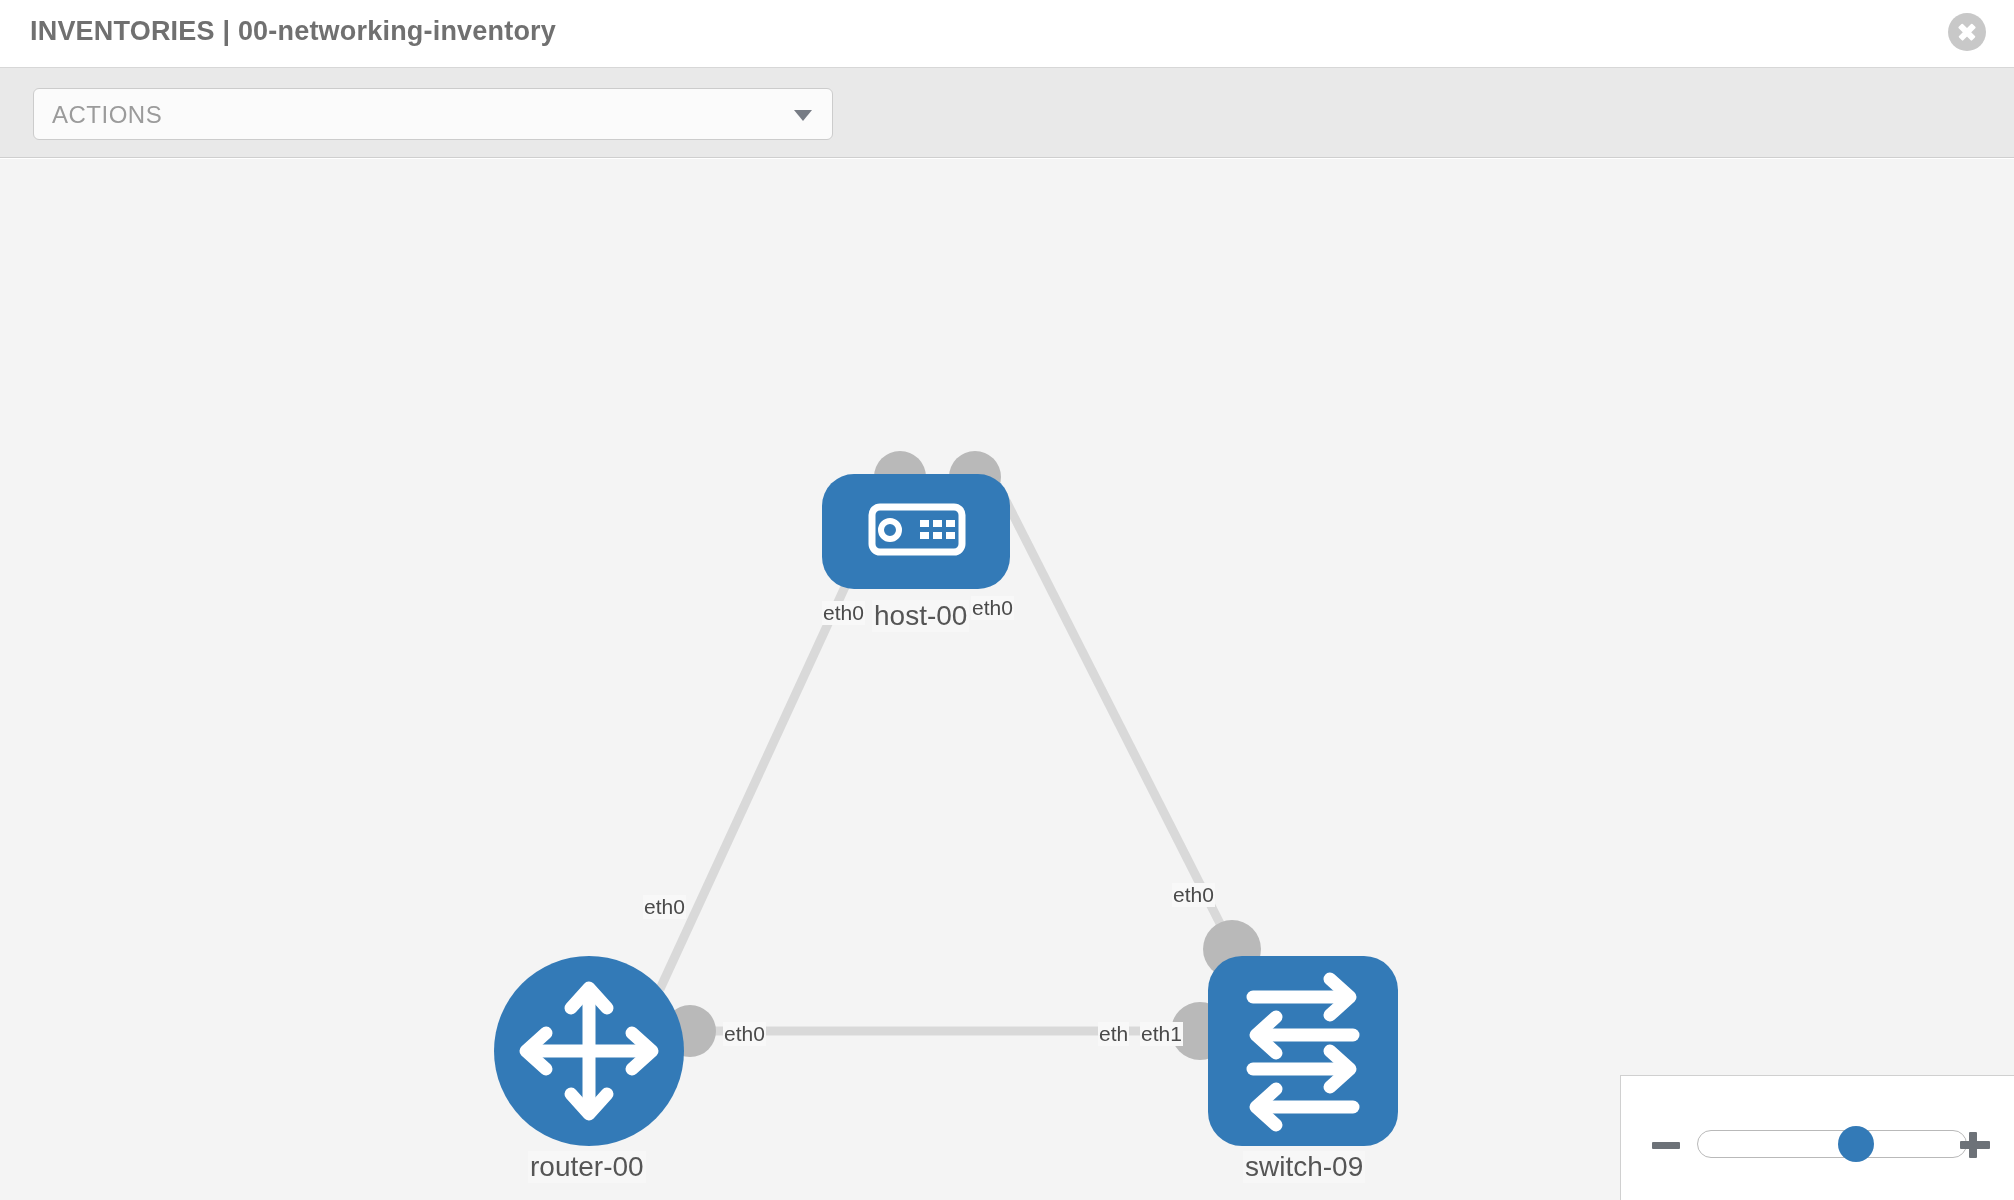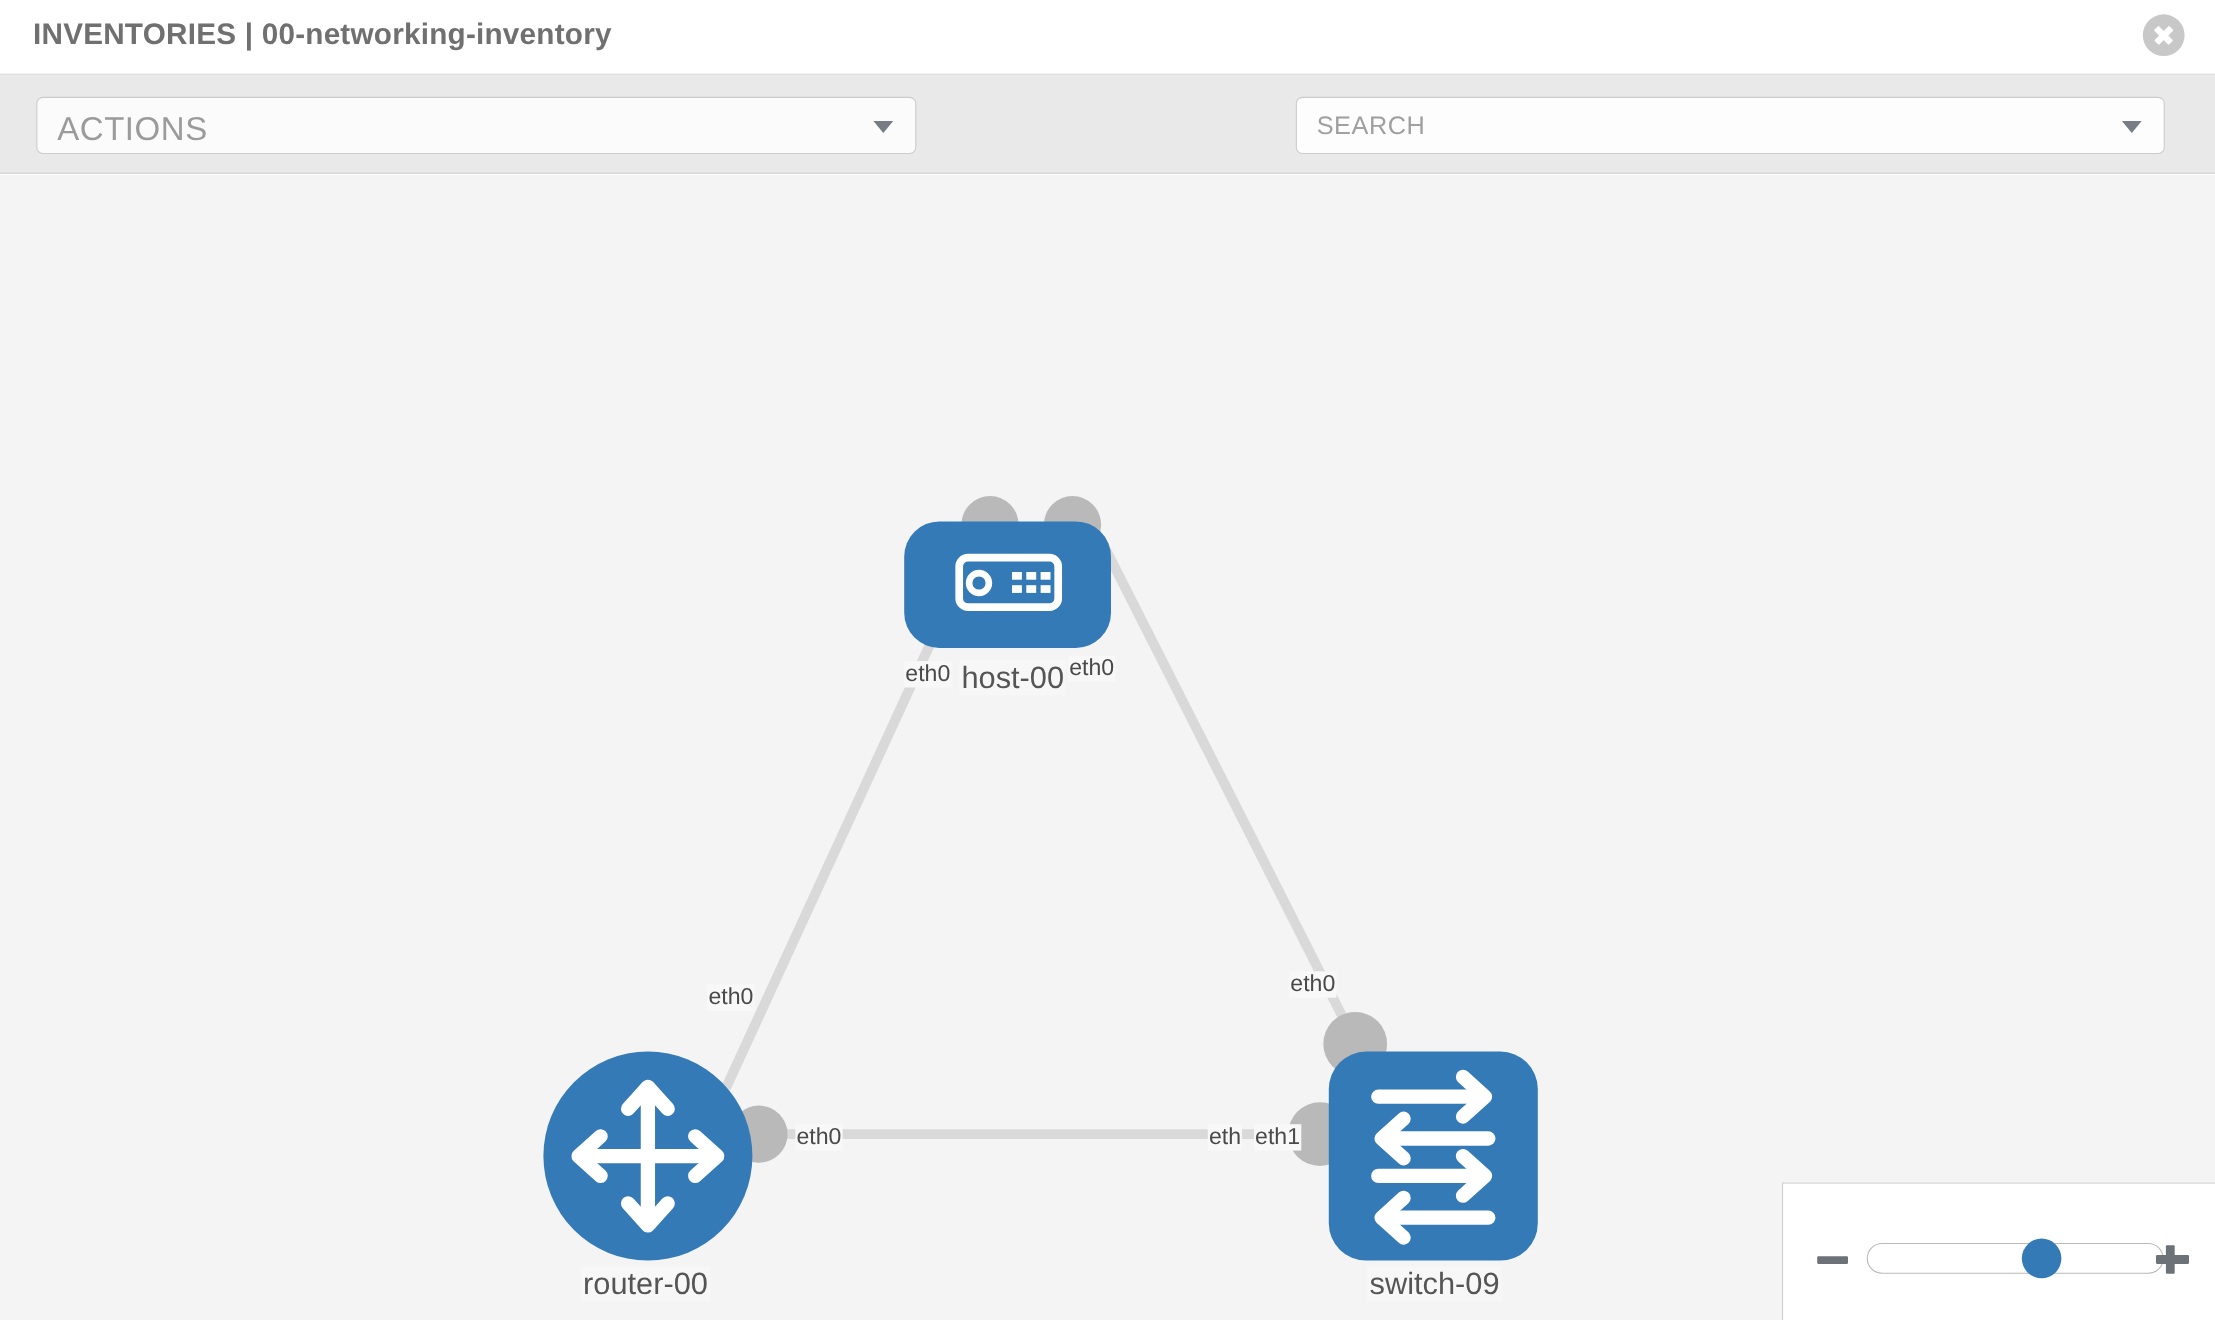--- a/index.html
+++ b/index.html
@@ -76,21 +76,21 @@
     width: 800px;
     height: 52px;
     background: #fbfbfb;
     border: 1px solid #cccccc;
     border-radius: 6px;
   }
   .actions-select .label {
     position: absolute;
     left: 18px;
     top: 12px;
-    font-size: 30px;
+    font-size: 24px;
     color: #9b9b9b;
     letter-spacing: 0.5px;
   }
   .caret {
     position: absolute;
     right: 20px;
     top: 50%;
     width: 0; height: 0;
     margin-top: -4px;
     border-left: 9px solid transparent;
@@ -247,24 +247,20 @@
 
     <div class="tool-icon key">
       <svg viewBox="0 0 44 44" width="44" height="44" aria-hidden="true">
         <circle cx="16" cy="15" r="9.3" fill="none" stroke="#80858d" stroke-width="4.6"></circle>
         <path d="M22.2 21.6 L37 36.4" stroke="#80858d" stroke-width="4.6" stroke-linecap="round"></path>
         <path d="M31.5 30.9 L36.5 25.9" stroke="#80858d" stroke-width="4.3" stroke-linecap="round"></path>
         <path d="M36.6 36.0 L40.6 32.0" stroke="#80858d" stroke-width="4.3" stroke-linecap="round"></path>
       </svg>
     </div>
 
-    <div class="search-box">
-      <span class="label">SEARCH</span>
-      <span class="caret"></span>
-    </div>
   </div>
 
   <div class="canvas">
 
     <svg class="topology-svg" viewBox="0 0 2014 1041">
 
       <g>
         <line x1="890" y1="330" x2="660" y2="830" stroke="#d9d9d9" stroke-width="9"></line>
         <line x1="1000" y1="330" x2="1238" y2="800" stroke="#d9d9d9" stroke-width="9"></line>
         <line x1="700" y1="872" x2="1300" y2="872" stroke="#d9d9d9" stroke-width="9"></line>

